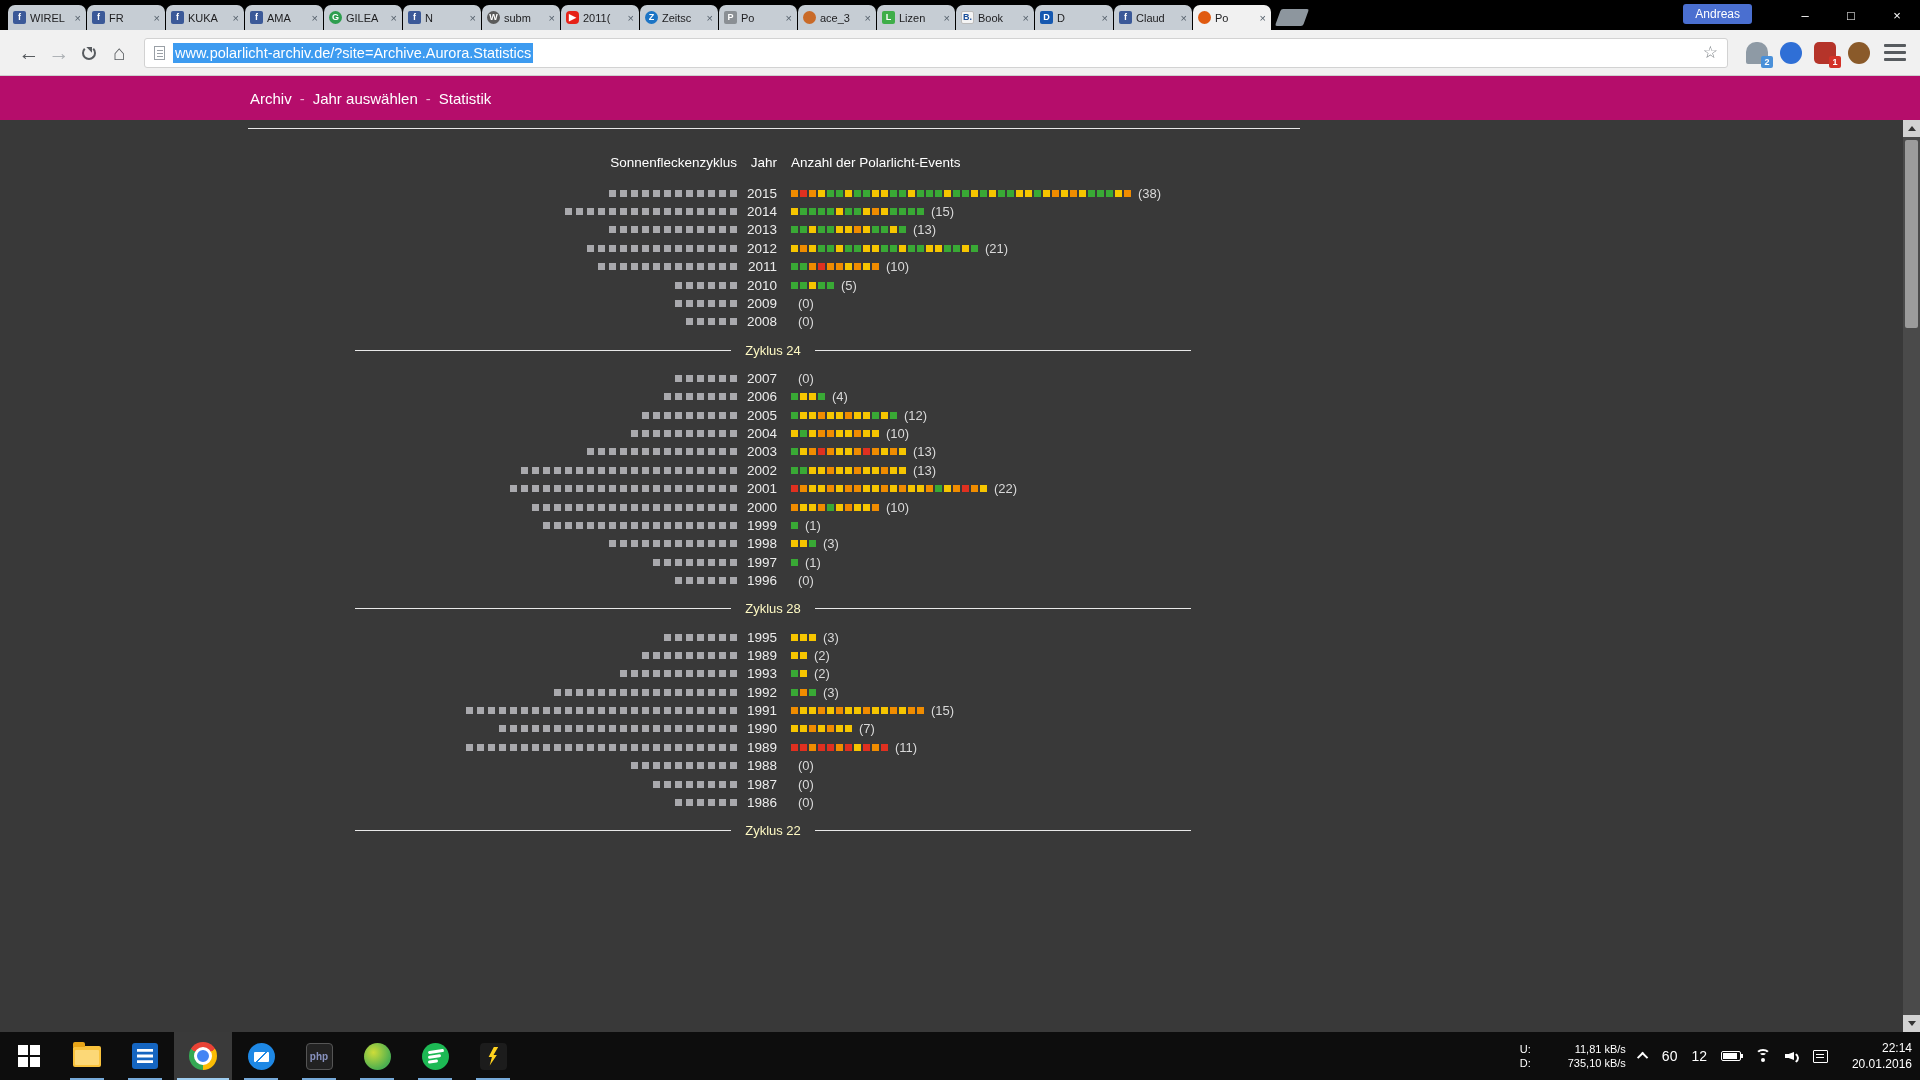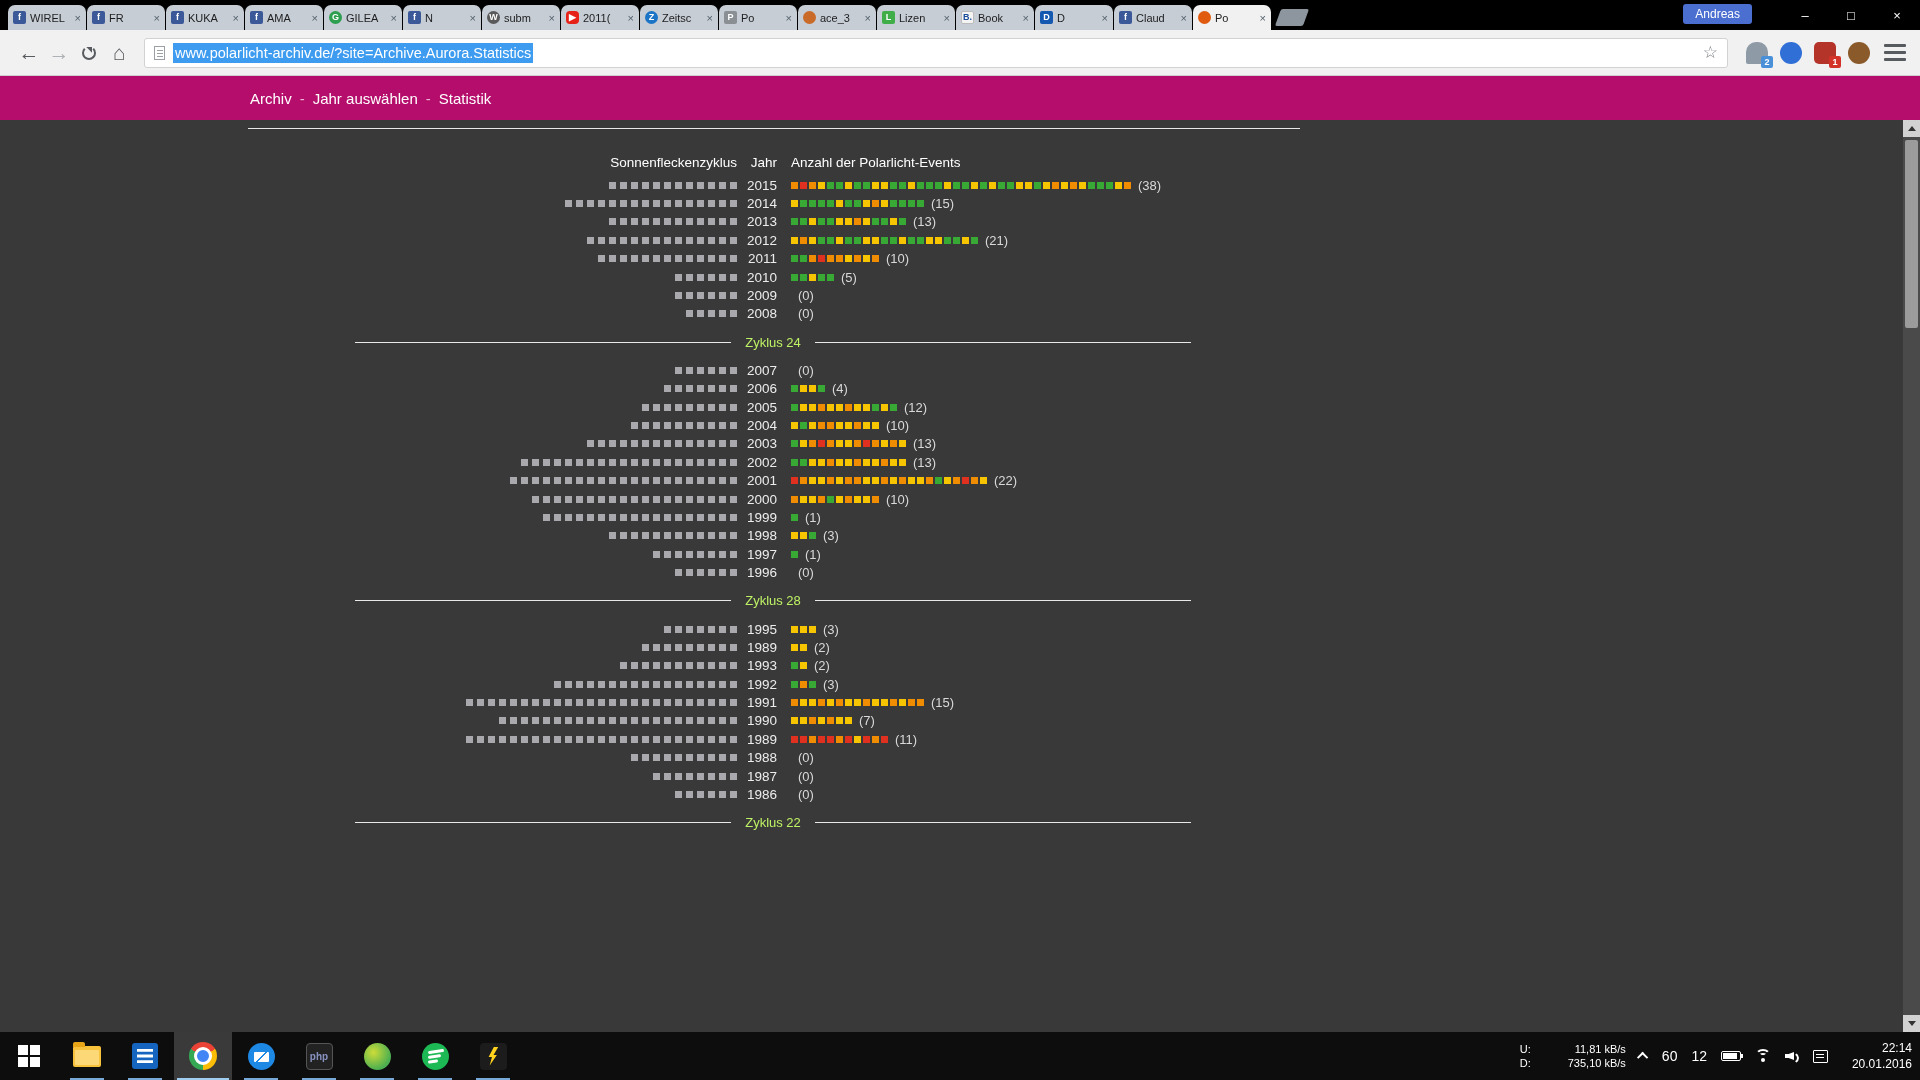--- a/index.html
+++ b/index.html
@@ -43,30 +43,30 @@
   
   .navbar { height:44px; background:#b50d6b; display:flex; align-items:center; padding-left:250px; }
   .nav-link { color:#fff; font-size:15px; }
   .nav-sep { color:#eeb2d3; font-size:15px; margin:0 8px; }
 
   
   .content { position:relative; height:912px; background:#393939; overflow:hidden; }
   .top-rule { position:absolute; left:248px; top:8px; width:1052px; height:1px; background:#e9e9e9; }
   .chart { position:absolute; left:0; top:30px; width:1903px; }
   .crow { display:flex; align-items:center; height:18.4px; }
-  .chead { height:24px; margin-bottom:2px; }
+  .chead { height:24px; margin-bottom:10px; }
   .c-cycle { width:737px; display:flex; justify-content:flex-end; align-items:center; flex:none; }
   .c-year  { width:40px; text-align:right; font-size:13.5px; color:#ececec; flex:none; }
   .c-events{ margin-left:14px; display:flex; align-items:center; }
   .hdr-txt { color:#fff; font-size:13.5px; }
   .cycle-squares { display:flex; gap:4px; }
   .event-squares { display:flex; gap:2px; }
   .sq { width:7px; height:7px; flex:none; }
   .count { margin-left:7px; font-size:13px; color:#d9d9d9; }
-  .divider { margin:10px 0 10px 355px; width:836px; height:18px; display:flex; align-items:center; color:#bef264; font-size:13px; }
+  .divider { margin:10px 0 10px 355px; width:836px; height:18px; display:flex; align-items:center; color:#fef9c3; font-size:13px; }
   .divider::before, .divider::after { content:""; flex:1; height:1px; background:#e9e9e9; }
   .divider span { padding:0 14px; }
 
   
   .scrollbar { position:absolute; right:0; top:0; bottom:0; width:17px; background:#4a4a4a; }
   .scroll-btn { position:absolute; left:0; width:17px; height:17px; background:#d2d2d2; display:flex; align-items:center; justify-content:center; }
   .scroll-btn.up { top:0; } .scroll-btn.down { bottom:0; }
   .tri-up { width:0; height:0; border-left:4px solid transparent; border-right:4px solid transparent; border-bottom:5px solid #333; }
   .tri-down { width:0; height:0; border-left:4px solid transparent; border-right:4px solid transparent; border-top:5px solid #333; }
   .scroll-thumb { position:absolute; left:2px; width:13px; top:20px; height:188px; background:#9b9b9b; border-radius:2px; }

